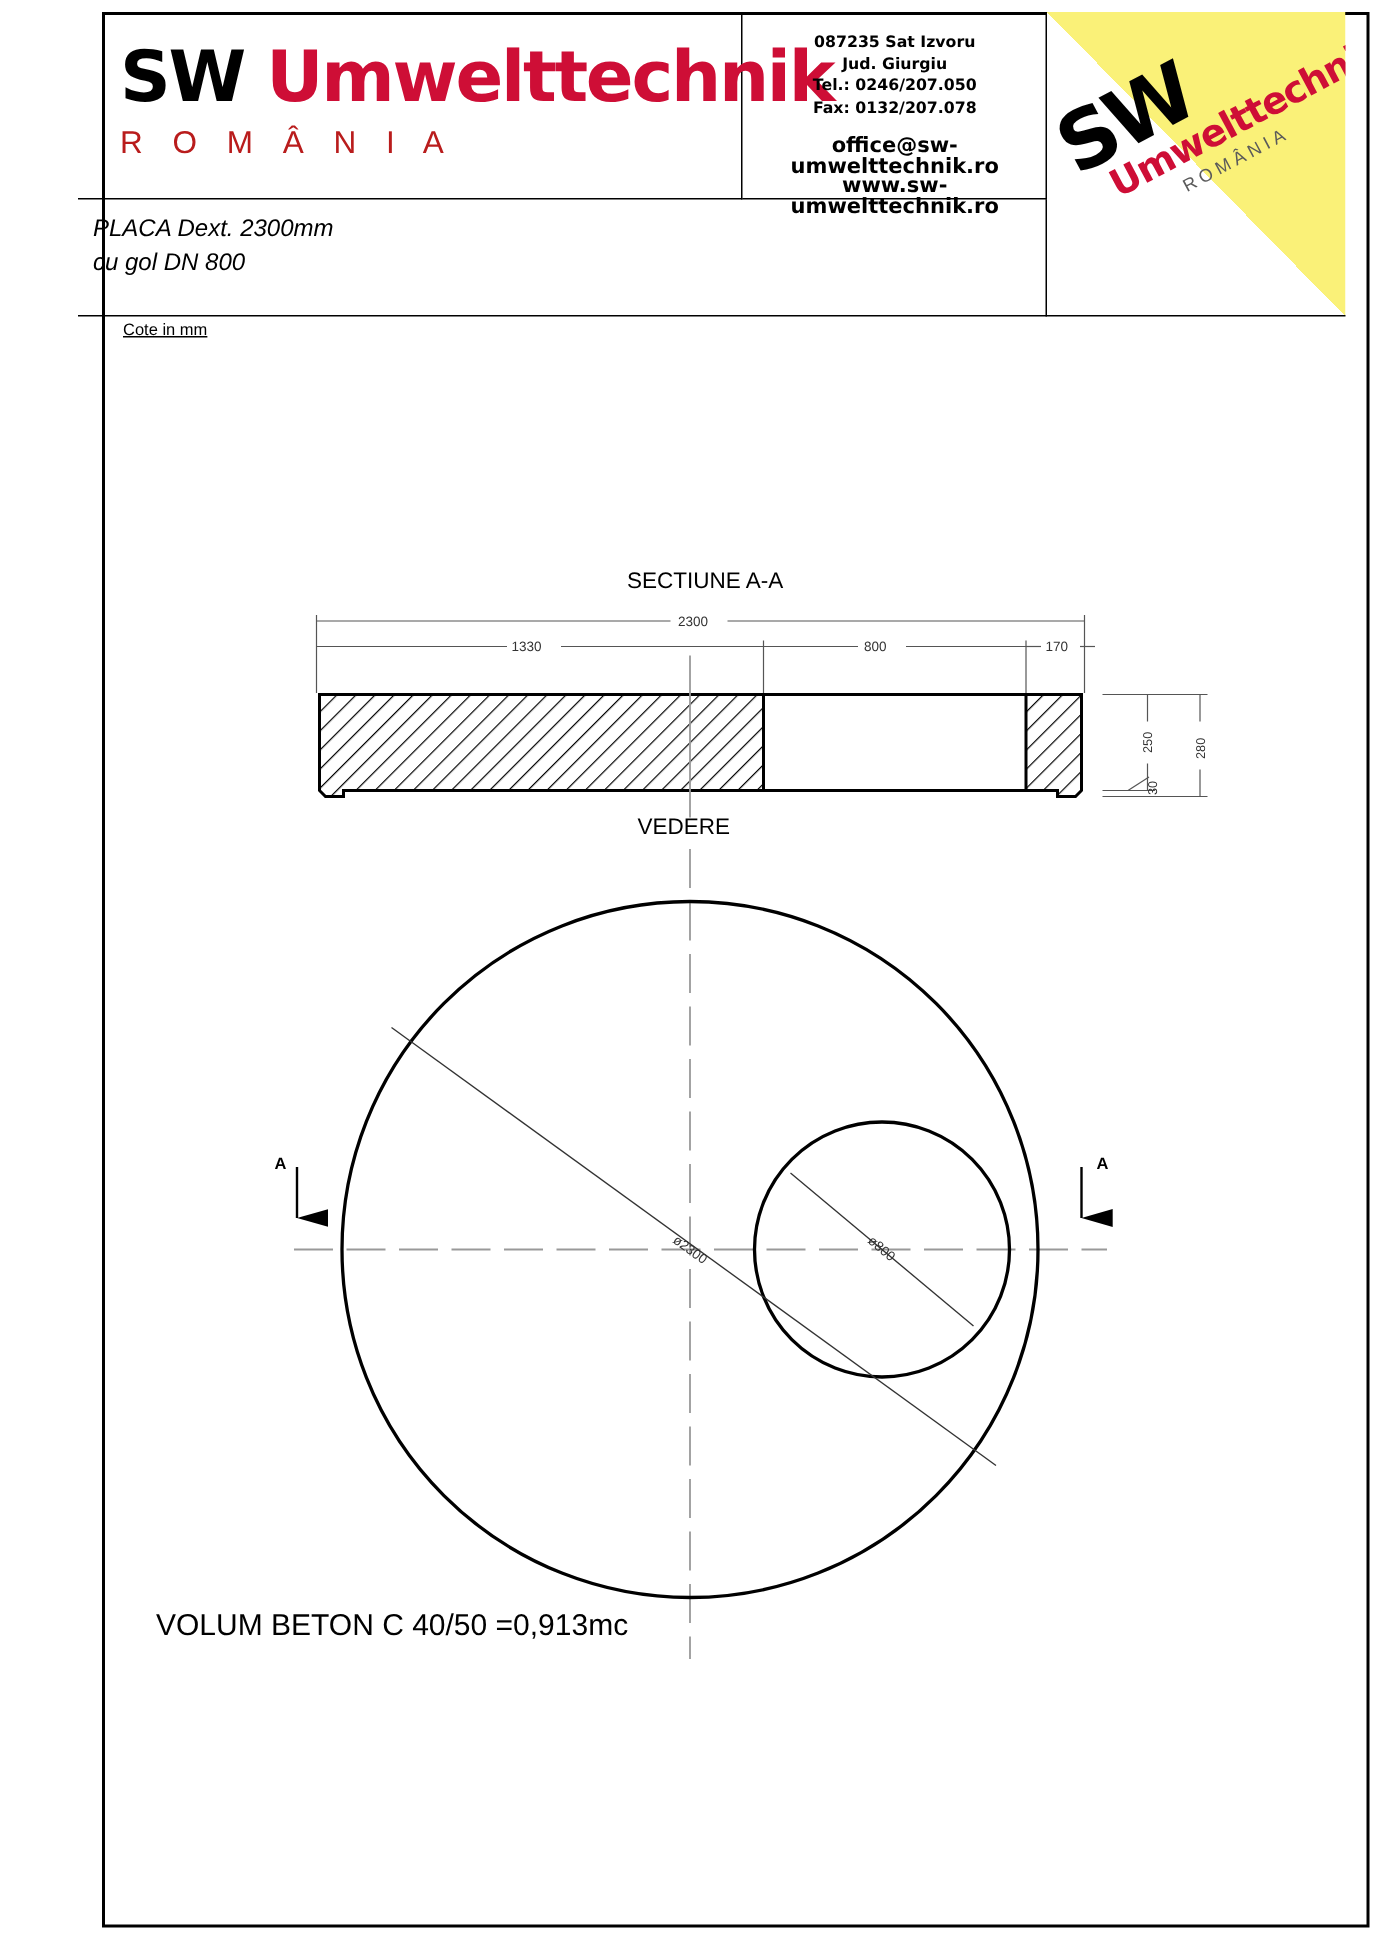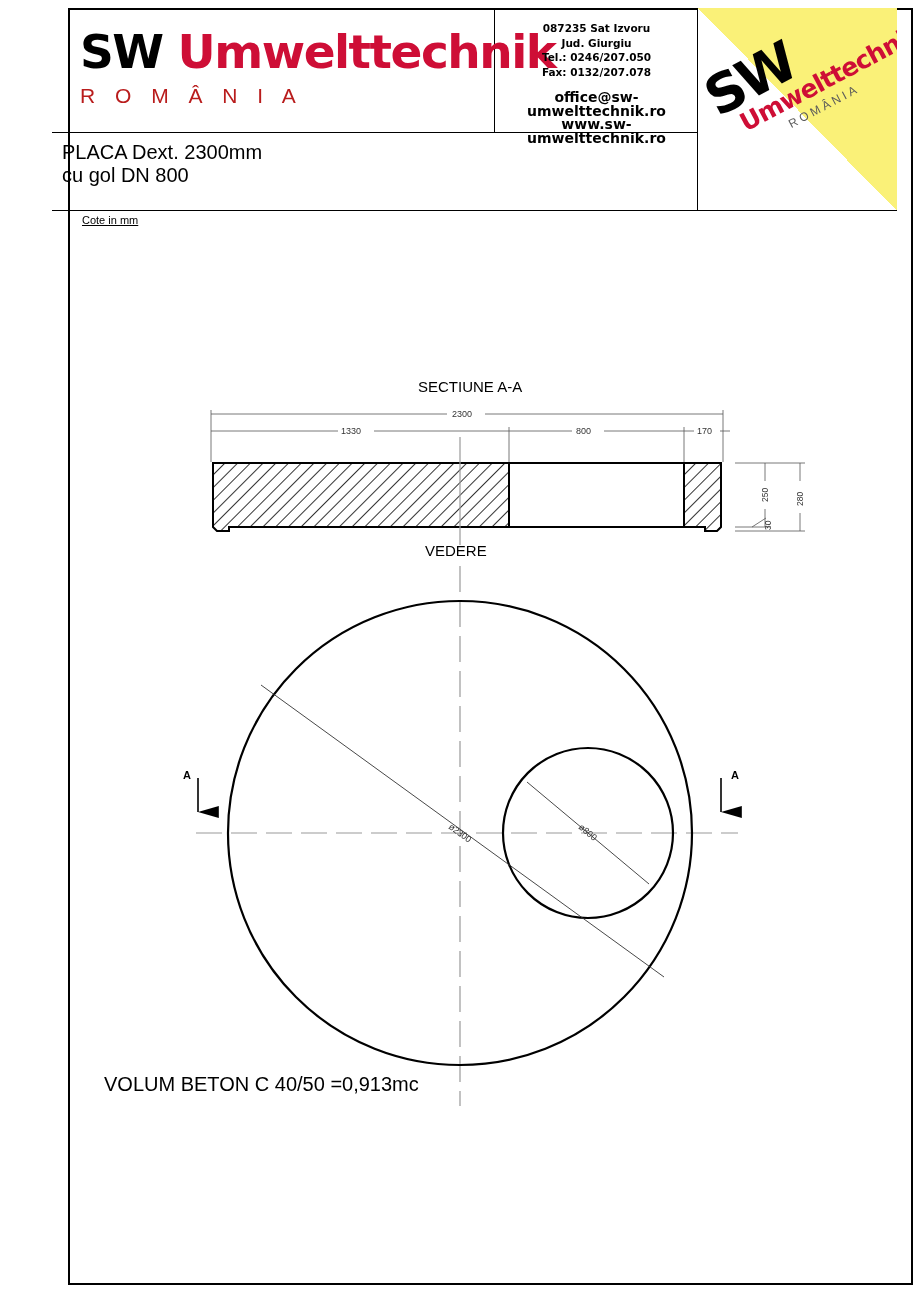--- a/index.html
+++ b/index.html
@@ -33,21 +33,21 @@
               margin-top:4px;font-family:"Liberation Sans", sans-serif;}
 
   
   .contact{position:absolute;left:0;top:13px;width:203px;text-align:center;
            font-size:10.5px;font-weight:bold;line-height:14.5px;
            font-family:"DejaVu Sans", sans-serif;}
   .contact .gap{height:12px;}
   .contact .web{font-size:14px;line-height:13.5px;}
 
   
-  .desc{position:absolute;left:10px;top:8px;font-size:20px;line-height:23px;}
+  .desc{position:absolute;left:10px;top:8px;font-size:16px;line-height:23px;font-style:italic;}
 
   
   .mark-tri{position:absolute;left:0;top:0;width:199px;height:203px;
             background:linear-gradient(to bottom left,#FAF178 0,#FAF178 50%,#ffffff 50%,#ffffff 100%);}
   .mark-rot{position:absolute;left:24px;top:28px;width:152px;height:150px;
             transform:rotate(-28deg);}
   .mark-sw{position:absolute;left:2px;top:-2px;font-size:54px;font-weight:bold;
            letter-spacing:-3px;color:#000;font-family:"DejaVu Sans", sans-serif;line-height:54px;}
   .mark-ut{position:absolute;left:20px;top:48px;font-size:25px;font-weight:bold;
            color:#CE0E36;letter-spacing:-0.8px;font-family:"DejaVu Sans", sans-serif;line-height:26px;}

